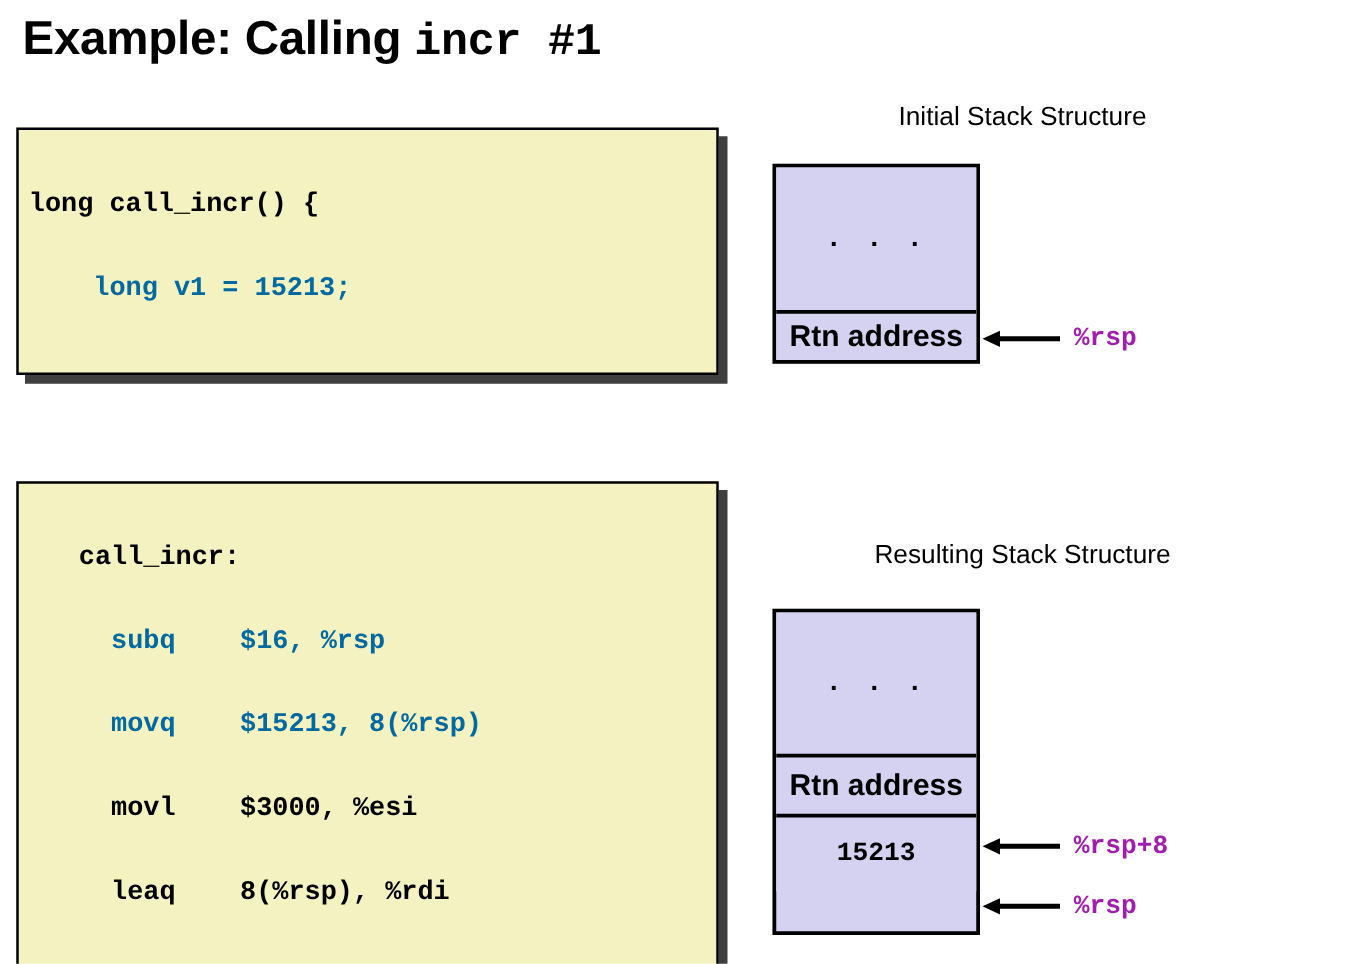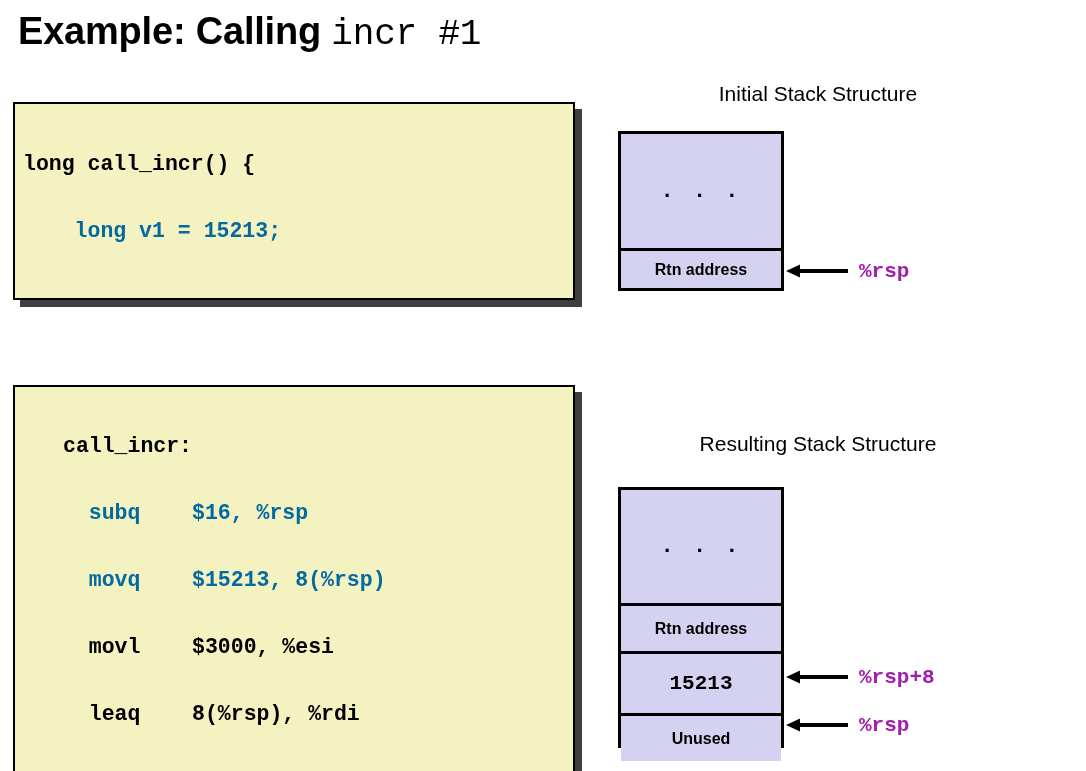--- a/index.html
+++ b/index.html
@@ -22,21 +22,21 @@
     left: 18px;
     top: 8px;
     font-size: 38px;
     font-weight: bold;
     letter-spacing: -0.2px;
     white-space: nowrap;
     line-height: 46px;
   }
   .slide-title .mono {
     font-family: "Liberation Mono", monospace;
-    font-weight: normal;
+    font-weight: bold;
     font-size: 36px;
   }
 
   
   .code-box {
     position: absolute;
     background: #F4F2C0;
     border: 2px solid #000000;
     box-shadow: 7px 7px 0 0 #3f3f3f;
     box-sizing: border-box;
@@ -94,21 +94,21 @@
   #initial-stack { left: 618px; top: 131px; height: 160px; }
   #resulting-stack { left: 618px; top: 487px; height: 261px; }
 
   .stack-cell {
     position: relative;
     box-sizing: border-box;
     background: #D4D2F0;
     display: flex;
     align-items: center;
     justify-content: center;
-    font-size: 16px;
+    font-size: 24px;
     font-weight: bold;
     color: #000000;
     white-space: nowrap;
   }
   .stack-cell + .stack-cell { border-top: 3px solid #000000; }
   .stack-cell.mono {
     font-family: "Liberation Mono", monospace;
     font-size: 21px;
     font-weight: bold;
   }
@@ -197,21 +197,20 @@
 </div>
 
 <div class="stack-heading" id="resulting-heading">Resulting Stack Structure</div>
 
 <div class="stack-box" id="resulting-stack">
   <div class="stack-cell mono" id="resulting-cell-ellipsis">
     <span class="dots">. . .</span>
   </div>
   <div class="stack-cell" id="resulting-cell-rtn">Rtn address</div>
   <div class="stack-cell mono" id="resulting-cell-15213">15213</div>
-  <div class="stack-cell" id="resulting-cell-unused">Unused</div>
 </div>
 
 <div class="pointer" id="ptr-result-rsp8">
   <svg class="arrow-svg" width="62" height="20" viewBox="0 0 62 20">
     <line x1="12" y1="10" x2="62" y2="10" stroke="#000000" stroke-width="4"></line>
     <polygon points="0,10 14,3.5 14,16.5" fill="#000000"></polygon>
   </svg>
   <span class="ptr-label">%rsp+8</span>
 </div>
 

